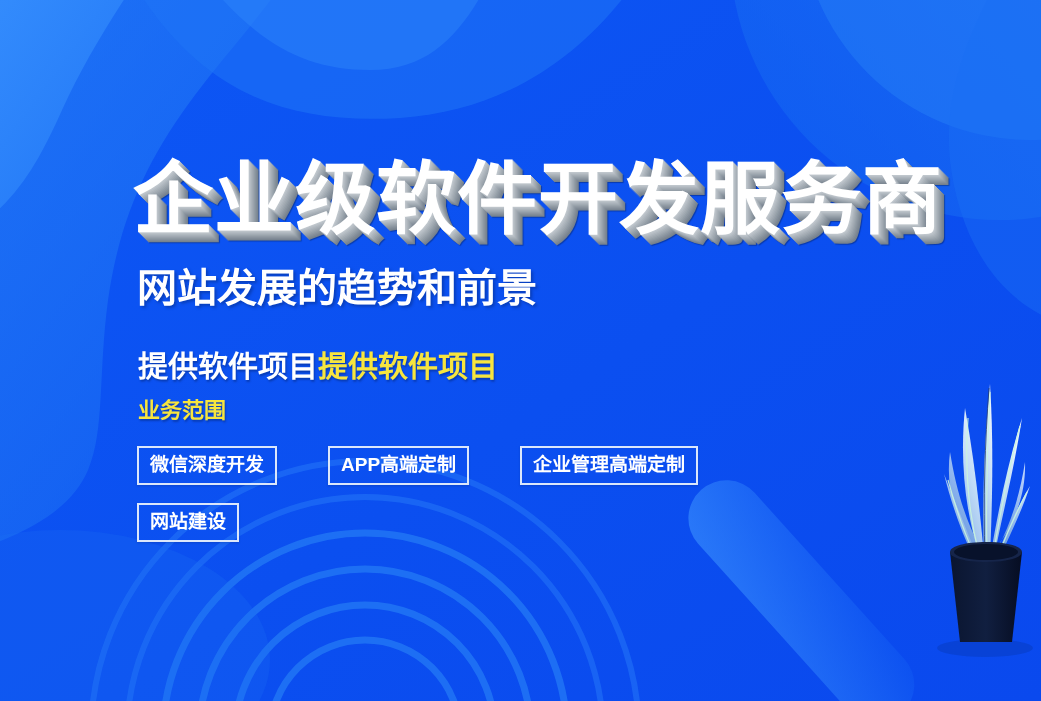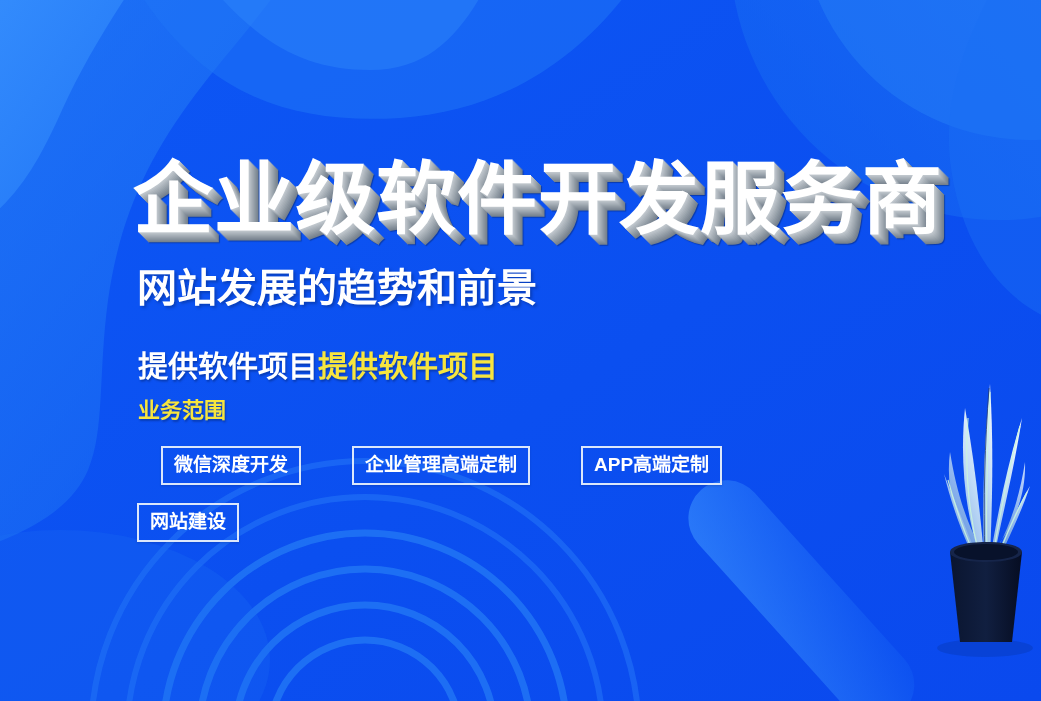--- a/index.html
+++ b/index.html
@@ -103,21 +103,21 @@
     white-space: nowrap;
     text-shadow: 1px 2px 2px rgba(0, 20, 70, .35);
   }
 
   
   .tag-row {
     position: absolute;
     display: flex;
     align-items: center;
   }
-  .tag-row.row-1 { left: 137px; top: 446px; gap: 51px; margin-left: 24px; }
+  .tag-row.row-1 { left: 137px; top: 446px; gap: 51px; }
   .tag-row.row-2 { left: 137px; top: 503px; gap: 28px; }
 
   .tag {
     border: 2px solid #dbe7fb;
     color: #ffffff;
     font-size: 19px;
     font-weight: 600;
     line-height: 1;
     padding: 7px 11px 9px 11px;
     white-space: nowrap;
@@ -286,22 +286,22 @@
     <div class="subhead">网站发展的趋势和前景</div>
 
     <div class="solution">
       <span class="white">提供软件项目</span><span class="yellow">提供软件项目</span>
     </div>
 
     <div class="scope-label">业务范围</div>
 
     <div class="tag-row row-1">
       <div class="tag">微信深度开发</div>
+      <div class="tag">APP高端定制</div>
       <div class="tag">企业管理高端定制</div>
-      <div class="tag">APP高端定制</div>
     </div>
 
     <div class="tag-row row-2">
       <div class="tag">网站建设</div>
     </div>
 
   </div>
 </div>
 
 </body></html>

